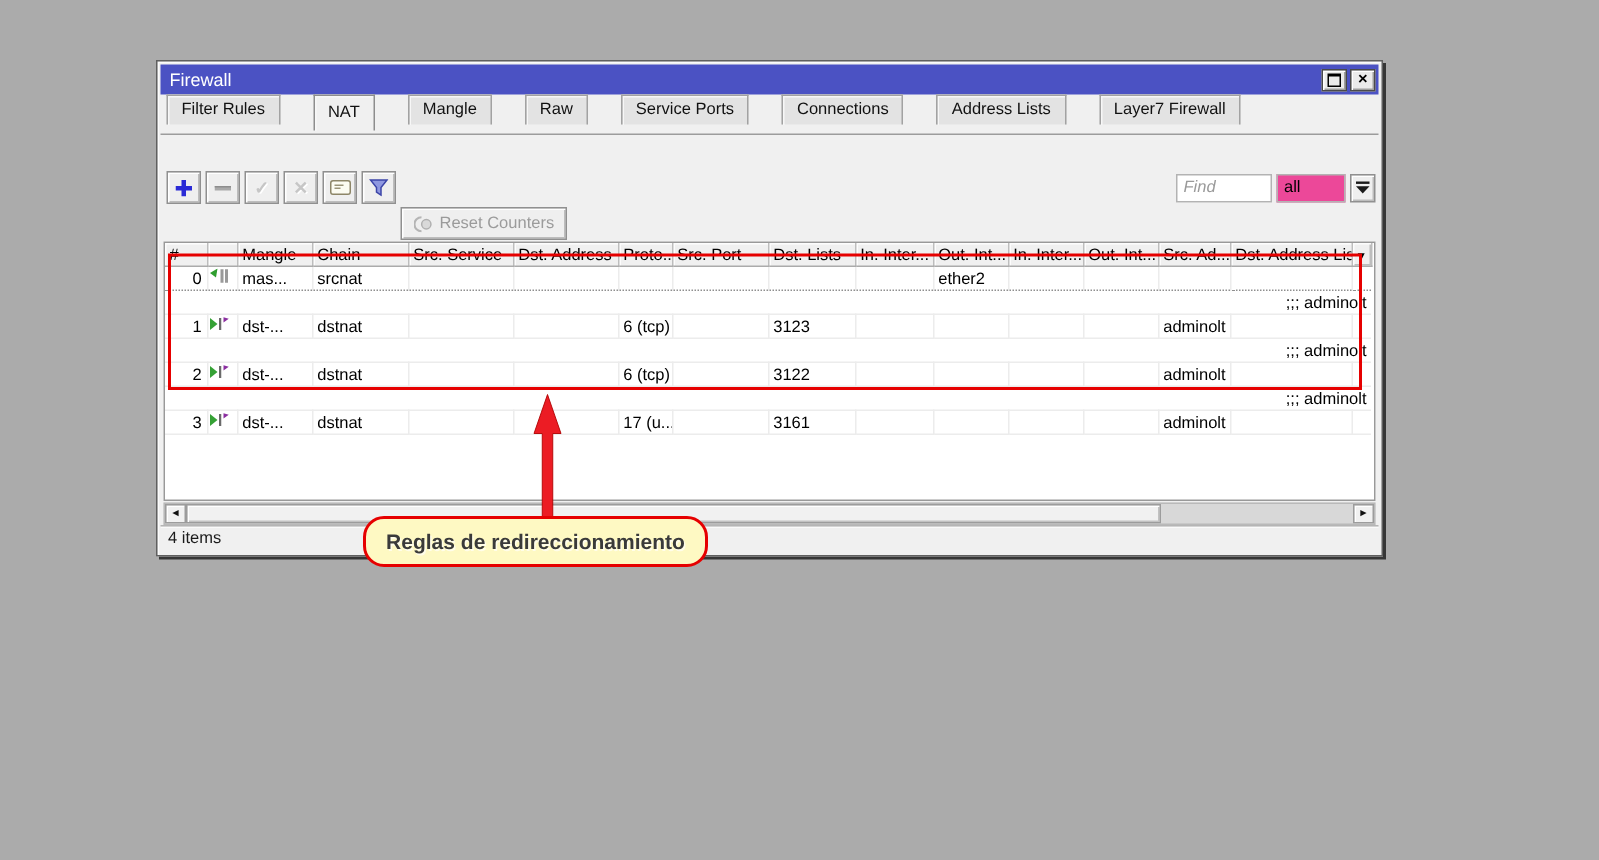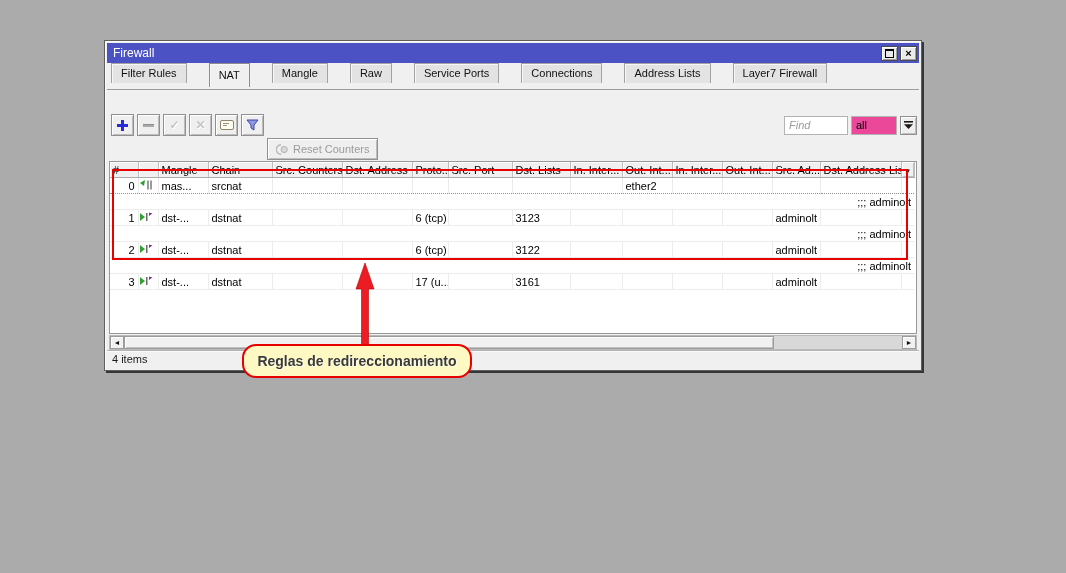--- a/index.html
+++ b/index.html
@@ -225,21 +225,21 @@
             <col style="width:48px">
             <col style="width:81px">
             <col style="width:13px">
         </colgroup>
         <thead>
           <tr>
             <th>#</th>
             <th></th>
             <th>Mangle</th>
             <th>Chain</th>
-            <th>Src. Counters</th>
+            <th>Src. Service</th>
             <th>Dst. Address</th>
             <th>Proto...</th>
             <th>Src. Port</th>
             <th>Dst. Lists</th>
             <th>In. Inter...</th>
             <th>Out. Int...</th>
             <th>In. Inter...</th>
             <th>Out. Int...</th>
             <th>Src. Ad...</th>
             <th>Dst. Address Lis</th>

